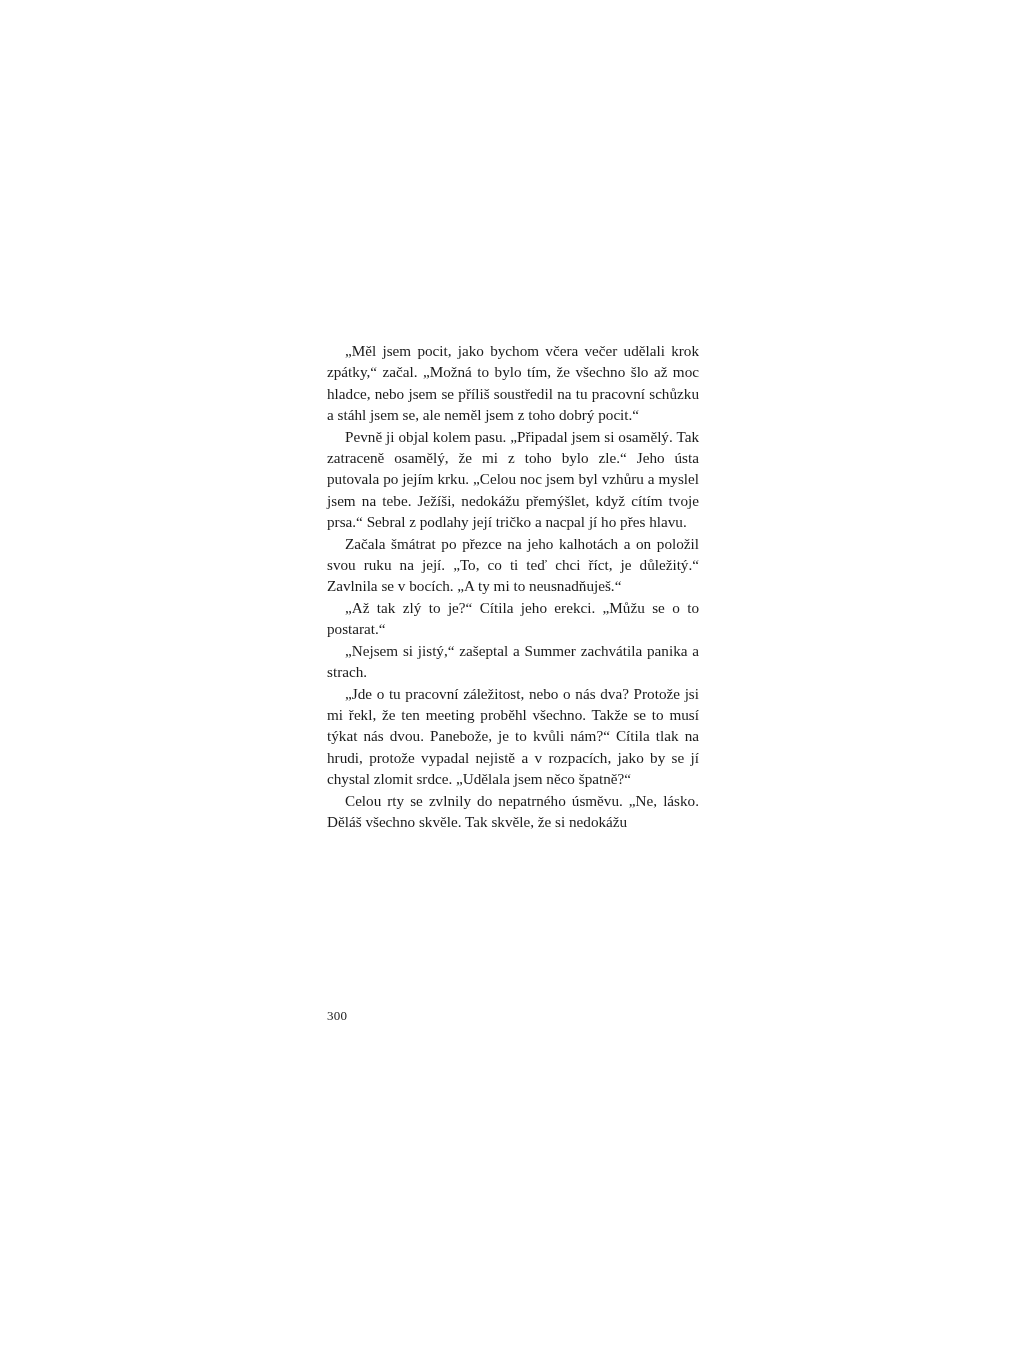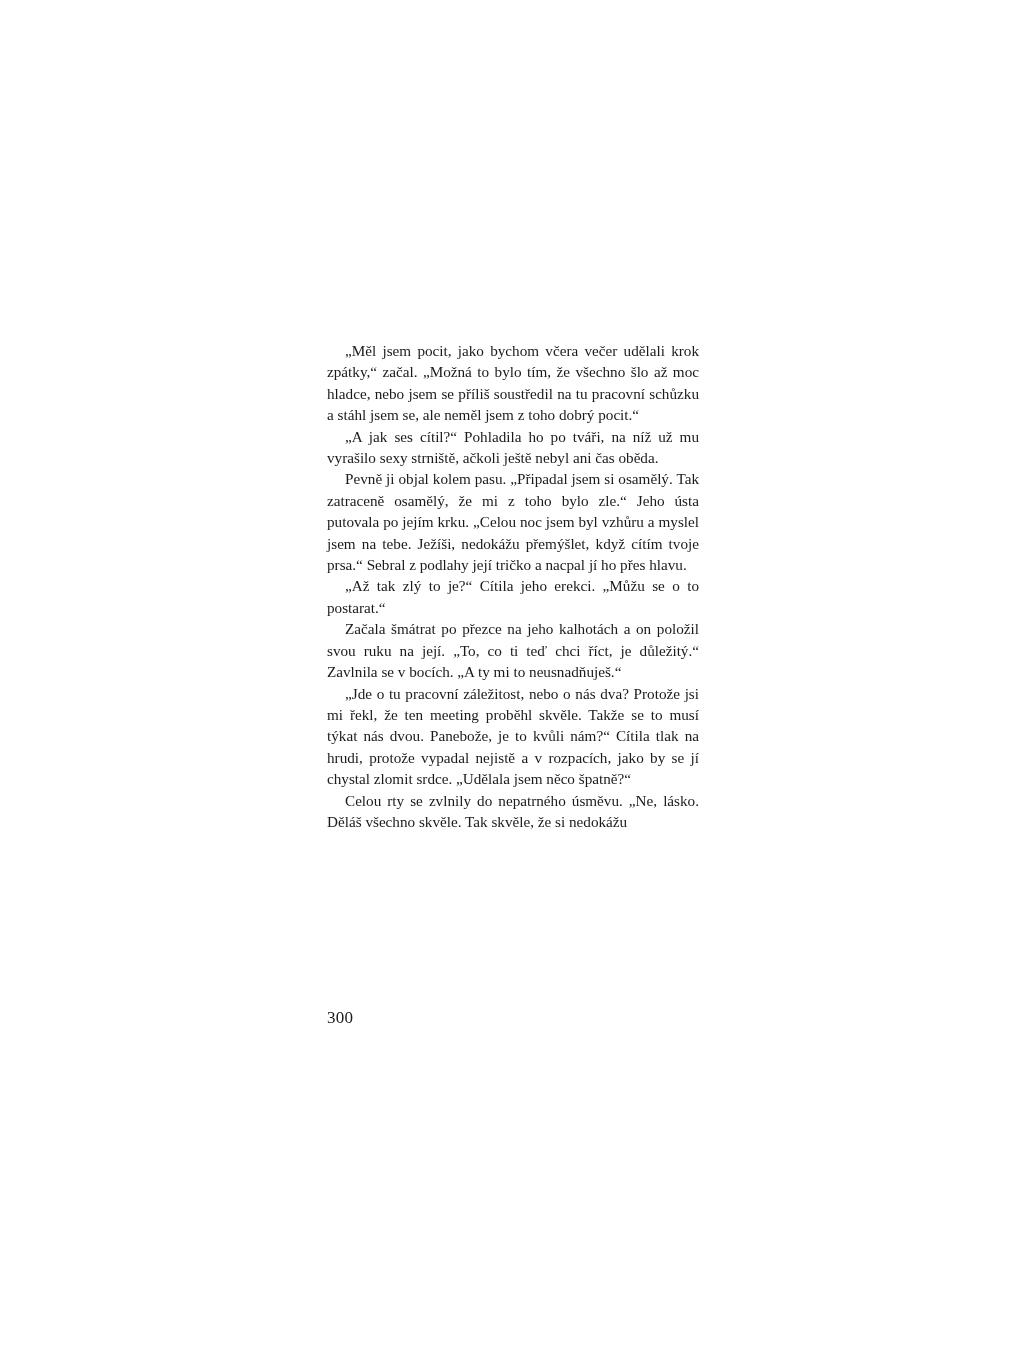--- a/index.html
+++ b/index.html
@@ -29,32 +29,32 @@
   }
   .para {
     margin: 0;
     text-indent: 18px;
   }
   .page-number {
     position: absolute;
     left: 327px;
     top: 1008px;
     font-family: "Liberation Serif", "DejaVu Serif", serif;
-    font-size: 17px;
+    font-size: 13px;
     color: #1a1a1a;
     letter-spacing: 0.2px;
   }
 </style>
 </head>
 <body>
 
 <div class="page">
   <div class="text-block">
     <p class="para">„Měl jsem pocit, jako bychom včera večer udělali krok zpátky,“ začal. „Možná to bylo tím, že všechno šlo až moc hladce, nebo jsem se příliš soustředil na tu pracovní schůzku a stáhl jsem se, ale neměl jsem z toho dobrý pocit.“</p>
-    <p class="para">„A jak ses cítil?“ Pohladila ho po tváři, na níž už mu vyrašilo sexy strniště, ačkoli ještě nebyl ani čas oběda.</p>
     <p class="para">Pevně ji objal kolem pasu. „Připadal jsem si osamělý. Tak zatraceně osamělý, že mi z toho bylo zle.“ Jeho ústa putovala po jejím krku. „Celou noc jsem byl vzhůru a myslel jsem na tebe. Ježíši, nedokážu přemýšlet, když cítím tvoje prsa.“ Sebral z podlahy její tričko a nacpal jí ho přes hlavu.</p>
+    <p class="para">Začala šmátrat po přezce na jeho kalhotách a on položil svou ruku na její. „To, co ti teď chci říct, je důležitý.“ Zavlnila se v bocích. „A ty mi to neusnadňuješ.“</p>
     <p class="para">„Až tak zlý to je?“ Cítila jeho erekci. „Můžu se o to postarat.“</p>
-    <p class="para">Začala šmátrat po přezce na jeho kalhotách a on položil svou ruku na její. „To, co ti teď chci říct, je důležitý.“ Zavlnila se v bocích. „A ty mi to neusnadňuješ.“</p>
-    <p class="para">„Jde o tu pracovní záležitost, nebo o nás dva? Protože jsi mi řekl, že ten meeting proběhl skvěle. Takže se to musí týkat nás dvou. Panebože, je to kvůli nám?“ Cítila tlak na hrudi, protože vypadal nejistě a v rozpacích, jako by se jí chystal zlomit srdce. „Udělala jsem něco špatně?“</p>
+    <p class="para">„Nejsem si jistý,“ zašeptal a Summer zachvátila panika a strach.</p>
+    <p class="para">„Jde o tu pracovní záležitost, nebo o nás dva? Protože jsi mi řekl, že ten meeting proběhl všechno. Takže se to musí týkat nás dvou. Panebože, je to kvůli nám?“ Cítila tlak na hrudi, protože vypadal nejistě a v rozpacích, jako by se jí chystal zlomit srdce. „Udělala jsem něco špatně?“</p>
     <p class="para">Celou rty se zvlnily do nepatrného úsměvu. „Ne, lásko. Děláš všechno skvěle. Tak skvěle, že si nedokážu</p>
   </div>
   <div class="page-number">300</div>
 </div>
 
 </body></html>

